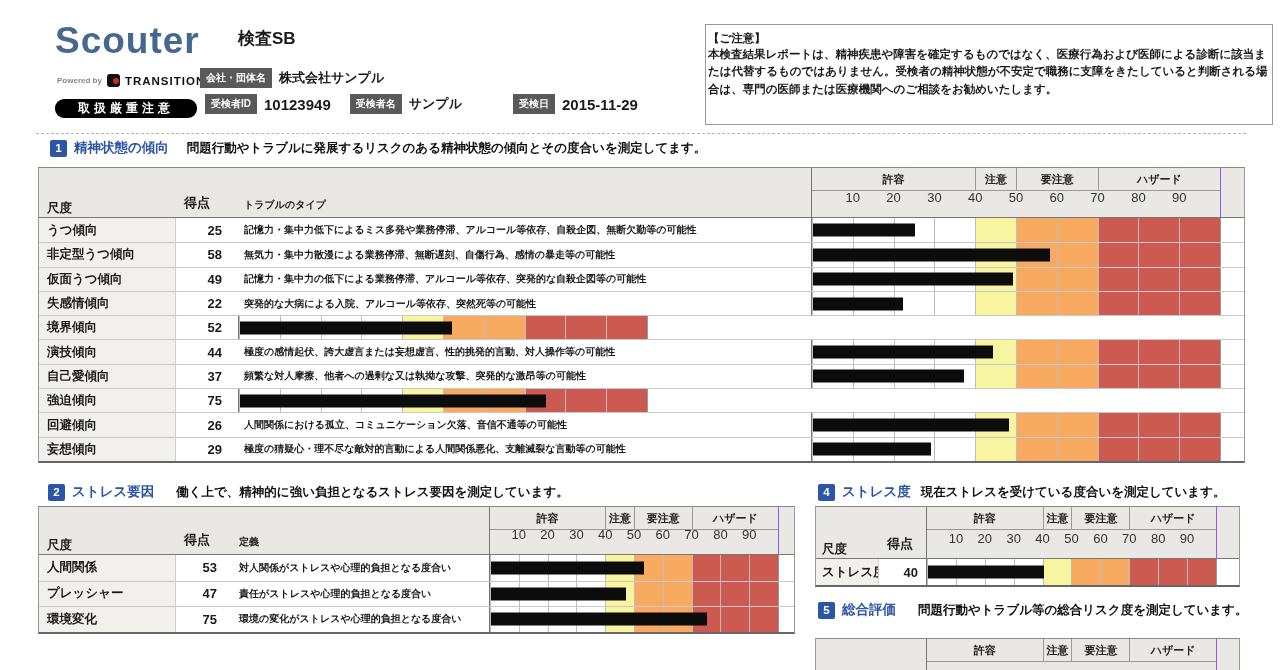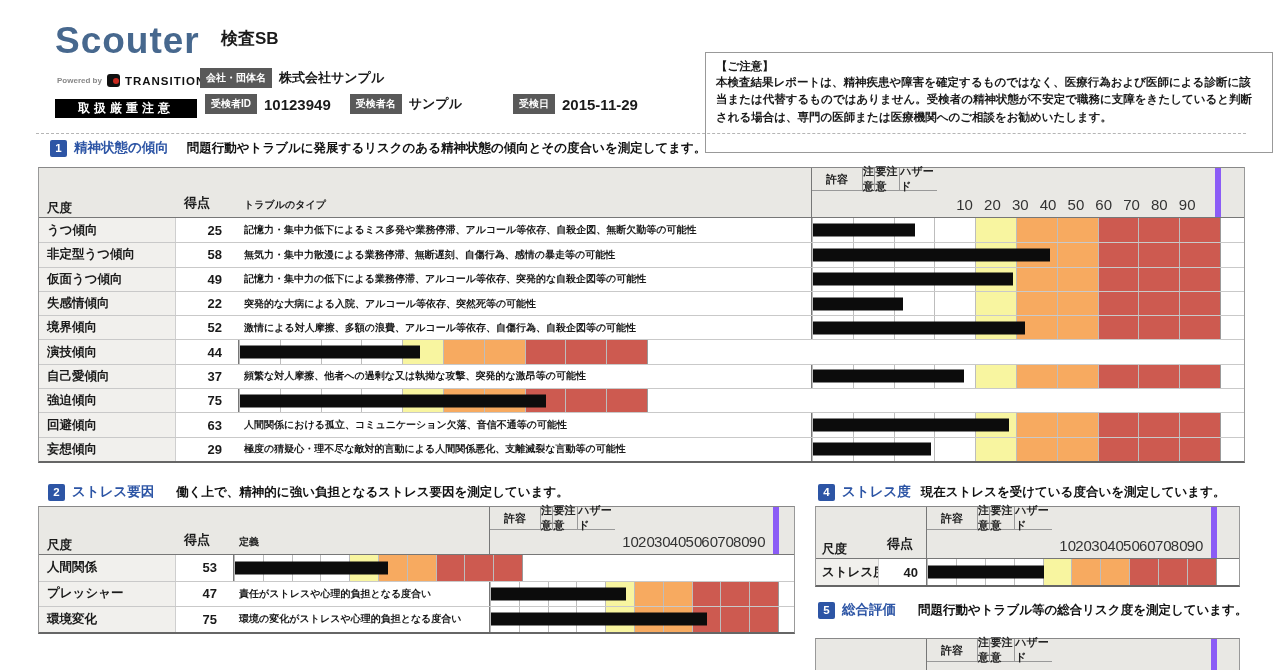--- a/index.html
+++ b/index.html
@@ -11,49 +11,49 @@
   .abs { position:absolute; }
 
   
   .logo { left:55px; top:20px; font-size:37px; font-weight:600; color:#47688e; letter-spacing:1px; }
   .powered { left:57px; top:74px; display:flex; align-items:center; gap:5px; }
   .powered .pb { font-size:8px; color:#888; font-weight:600; }
   .tr-logo { width:13px; height:13px; background:#101010; border-radius:3px; position:relative; display:inline-block; }
   .tr-dot { position:absolute; right:1px; top:4px; width:6px; height:6px; background:#c9281e; border-radius:50%; }
   .tr-name { font-size:11.5px; font-weight:bold; color:#111; letter-spacing:1px; }
   .handling { left:55px; top:99px; width:142px; height:19px; background:#000; color:#fff;
-    font-size:12px; font-weight:bold; letter-spacing:4px; display:flex; align-items:center; justify-content:center; }
-  .exam-name { left:221px; top:27px; font-size:17px; font-weight:bold; }
+    font-size:12px; font-weight:bold; letter-spacing:4px; display:flex; align-items:center; justify-content:center;border-radius:9px; }
+  .exam-name { left:238px; top:27px; font-size:17px; font-weight:bold; }
   .report-title { left:352px; top:28px; font-size:16px; font-weight:600; }
   .tag { background:#595959; color:#fff; font-size:10px; font-weight:bold; padding:3px 6px; display:inline-block; }
   .tagval { font-weight:bold; font-size:13px; }
   .idval { font-weight:bold; font-size:15px; }
   .inforow { display:flex; align-items:center; gap:7px; }
-  .notice { left:705px; top:24px; width:568px; height:101px; border:1.5px solid #999; padding:6px 10px;margin-top:28px; }
+  .notice { left:705px; top:24px; width:568px; height:101px; border:1.5px solid #999; padding:6px 2px; }
   .notice .nt { font-size:11.5px; font-weight:bold; }
   .notice .nb { font-size:11.5px; font-weight:600; line-height:1.5; }
   .divider { left:36px; top:133px; width:1210px; border-top:1px dashed #b5b5b5; }
 
   
   .sec-title { display:flex; align-items:center; }
   .sec-badge { width:17px; height:17px; background:var(--accent,#2d55a5); color:#fff; border-radius:2px;
     font-size:11.5px; font-weight:bold; display:flex; align-items:center; justify-content:center; flex:0 0 auto; }
   .sec-name { color:var(--accent,#2d55a5); font-weight:bold; font-size:13.5px; margin-left:7px; }
   .sec-desc { font-weight:600; font-size:12.5px; color:#111; }
 
   
   .tbl { border:1px solid #999; border-top:1.5px solid #888; border-bottom:2px solid #666; background:#fff; }
   .thead { display:flex; background:#e9e8e4; border-bottom:1px solid #777; }
   .hlabel { align-self:flex-end; padding:0 0 5px 8px; font-size:12.5px; font-weight:bold; }
-  .chead { display:flex; border-left:1.5px solid #777; border-right:6px solid #8b5cf6; }
+  .chead { display:flex; flex-direction:column; border-left:1.5px solid #777; border-right:1px solid #8b5cf6; }
   .zones { display:flex; height:23px; border-bottom:1px solid #999; }
   .zone-cell { display:flex; align-items:center; justify-content:center; font-size:11px; font-weight:bold; color:#222; }
   .zone-cell + .zone-cell { border-left:1px solid #999; }
   .ticks { position:relative; flex:1; }
-  .tick { position:absolute; bottom:4px; transform:translateX(-50%); font-size:15px; color:#333; }
+  .tick { position:absolute; bottom:12px; transform:translateX(-50%); font-size:13px; color:#333; }
   .trow { display:flex; position:relative; }
   .trow + .trow { border-top:1px solid #c9c9c9; }
   .c { overflow:hidden; white-space:nowrap; }
   .c1 { background:#f1f0ed; border-right:1px solid #cfcfcf; font-size:12.5px; font-weight:bold;
         padding:0 0 0 8px; display:flex; align-items:center; }
   .c2 { font-size:13px; font-weight:bold; display:flex; align-items:center; justify-content:flex-end; padding-right:16px; }
   .c3 { font-size:10px; font-weight:600; display:flex; align-items:center; padding-left:6px; }
   .chart { position:relative; border-left:1.5px solid #777; border-right:1px solid #999; }
   .chartbg {
     background-image:
@@ -199,29 +199,29 @@
     <div class="c c2">22</div>
     <div class="c c3">突発的な大病による入院、アルコール等依存、突然死等の可能性</div>
     <div class="c chart chartbg">
       <div class="bar" style="width: 22%;"></div>
     </div>
     <div class="tail"></div>
   </div>
         <div class="trow">
     <div class="c c1">境界傾向</div>
     <div class="c c2">52</div>
-    <div class="c c3">激情による対人摩擦、多額の浪費、アルコール等依存、自傷行為、自殺企図等の可能性</div>
     <div class="c chart chartbg">
       <div class="bar" style="width: 52%;"></div>
     </div>
     <div class="tail"></div>
   </div>
         <div class="trow">
     <div class="c c1">演技傾向</div>
     <div class="c c2">44</div>
+    <div class="c c3">極度の感情起伏、誇大虚言または妄想虚言、性的挑発的言動、対人操作等の可能性</div>
     <div class="c chart chartbg">
       <div class="bar" style="width: 44%;"></div>
     </div>
     <div class="tail"></div>
   </div>
         <div class="trow">
     <div class="c c1">自己愛傾向</div>
     <div class="c c2">37</div>
     <div class="c c3">頻繁な対人摩擦、他者への過剰な又は執拗な攻撃、突発的な激昂等の可能性</div>
     <div class="c chart chartbg">
@@ -232,21 +232,21 @@
         <div class="trow">
     <div class="c c1">強迫傾向</div>
     <div class="c c2">75</div>
     <div class="c chart chartbg">
       <div class="bar" style="width: 75%;"></div>
     </div>
     <div class="tail"></div>
   </div>
         <div class="trow">
     <div class="c c1">回避傾向</div>
-    <div class="c c2">63</div>
+    <div class="c c2">26</div>
     <div class="c c3">人間関係における孤立、コミュニケーション欠落、音信不通等の可能性</div>
     <div class="c chart chartbg">
       <div class="bar" style="width: 48%;"></div>
     </div>
     <div class="tail"></div>
   </div>
         <div class="trow">
     <div class="c c1">妄想傾向</div>
     <div class="c c2">29</div>
     <div class="c c3">極度の猜疑心・理不尽な敵対的言動による人間関係悪化、支離滅裂な言動等の可能性</div>
@@ -287,20 +287,21 @@
             <span class="tick" style="left: 80%;">80</span>
             <span class="tick" style="left: 90%;">90</span>
           </div>
       </div>
       <div class="tail"></div>
     </div>
     <div>
         <div class="trow">
     <div class="c c1">人間関係</div>
     <div class="c c2">53</div>
+    <div class="c c3">対人関係がストレスや心理的負担となる度合い</div>
     <div class="c chart chartbg">
       <div class="bar" style="width: 53%;"></div>
     </div>
     <div class="tail"></div>
   </div>
         <div class="trow">
     <div class="c c1">プレッシャー</div>
     <div class="c c2">47</div>
     <div class="c c3">責任がストレスや心理的負担となる度合い</div>
     <div class="c chart chartbg">

